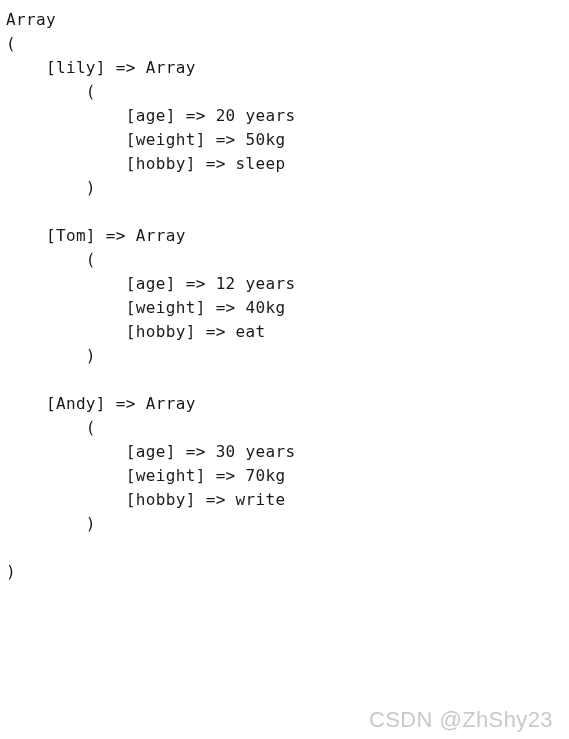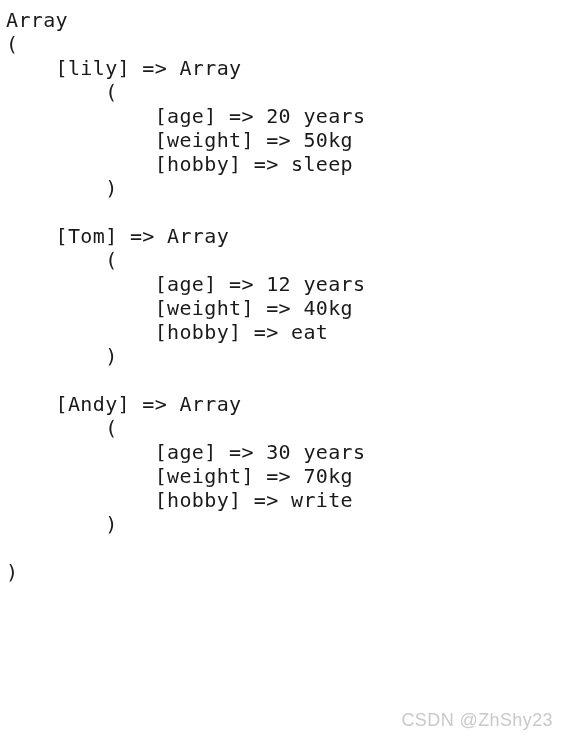--- a/index.html
+++ b/index.html
@@ -15,34 +15,34 @@
     font-family: "DejaVu Sans Mono", "Liberation Mono", monospace;
   }
 
   #print-output {
     position: absolute;
     left: 6px;
     top: 8px;
     margin: 0;
     padding: 0;
     font-family: "DejaVu Sans Mono", "Liberation Mono", monospace;
-    font-size: 20px;
+    font-size: 16px;
     line-height: 24px;
     color: #1a1a1a;
     white-space: pre;
     letter-spacing: 0.35px;
     -webkit-font-smoothing: antialiased;
   }
 
   #watermark {
     position: absolute;
     right: 16px;
     bottom: 9px;
     font-family: "Liberation Sans", "DejaVu Sans", sans-serif;
-    font-size: 18px;
+    font-size: 22px;
     line-height: 20px;
     color: #c9c9c9;
     letter-spacing: 0.4px;
     user-select: none;
     white-space: pre;
   }
 </style>
 </head>
 <body>
 

